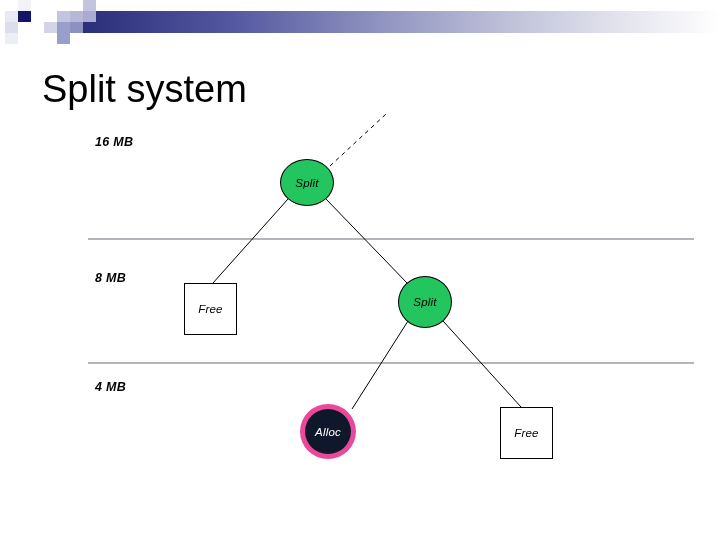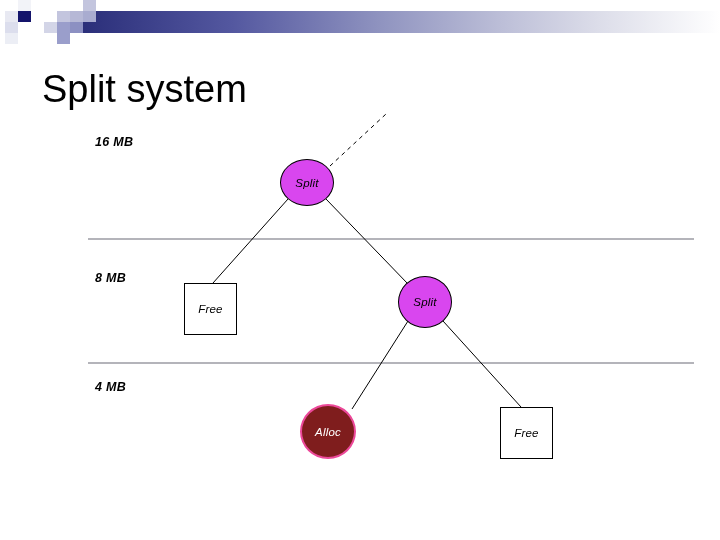--- a/index.html
+++ b/index.html
@@ -91,27 +91,27 @@
     color: #000000;
     box-sizing: border-box;
     letter-spacing: 0.2px;
     z-index: 5;
   }
   .node-rect {
     background: #ffffff;
     border: 1px solid #000000;
   }
   .node-circle {
-    background: #d946ef;
+    background: #22c55e;
     border: 1px solid #000000;
     border-radius: 50%;
   }
   .node-circle-filled {
-    background: #7f1d1d;
-    border: 2px solid #ec4899;
+    background: #0f172a;
+    border: 5px solid #ec4899;
     border-radius: 50%;
     color: #ffffff;
   }
 
   #node-split-16   { left: 280px; top: 159px; width: 54px;  height: 47px; }
   #node-free-8     { left: 184px; top: 283px; width: 53px;  height: 52px; }
   #node-split-8    { left: 398px; top: 276px; width: 54px;  height: 52px; }
   #node-alloc-4    { left: 300px; top: 404px; width: 56px;  height: 55px; }
   #node-free-4     { left: 500px; top: 407px; width: 53px;  height: 52px; }
 

